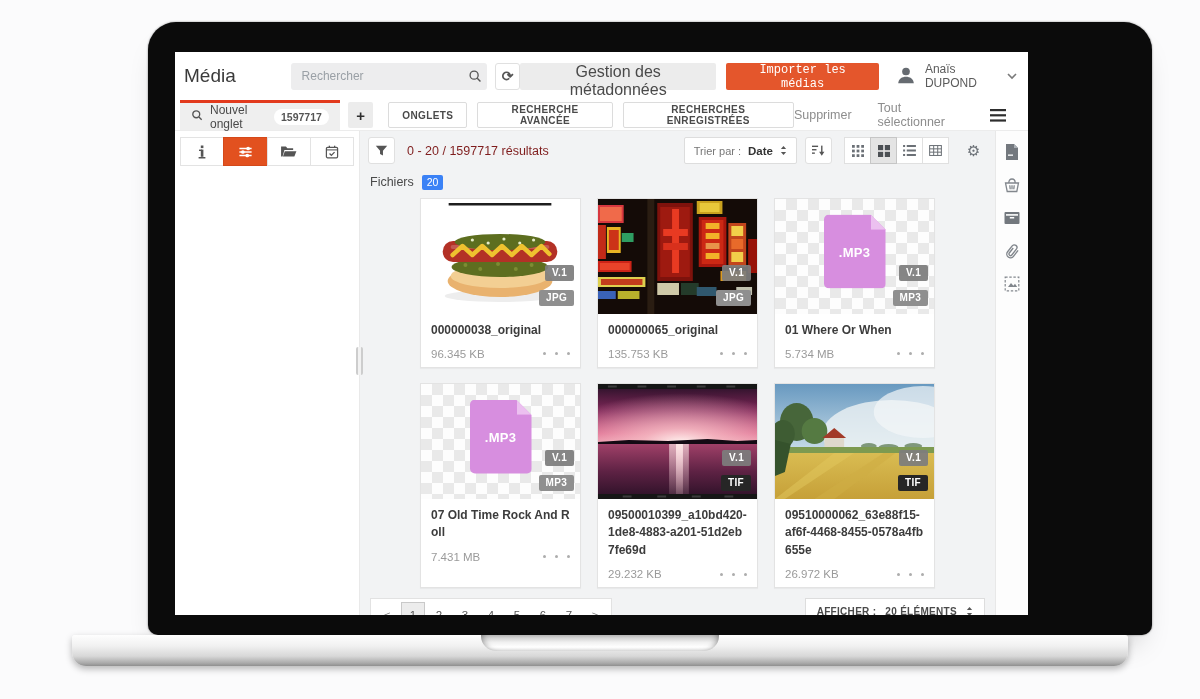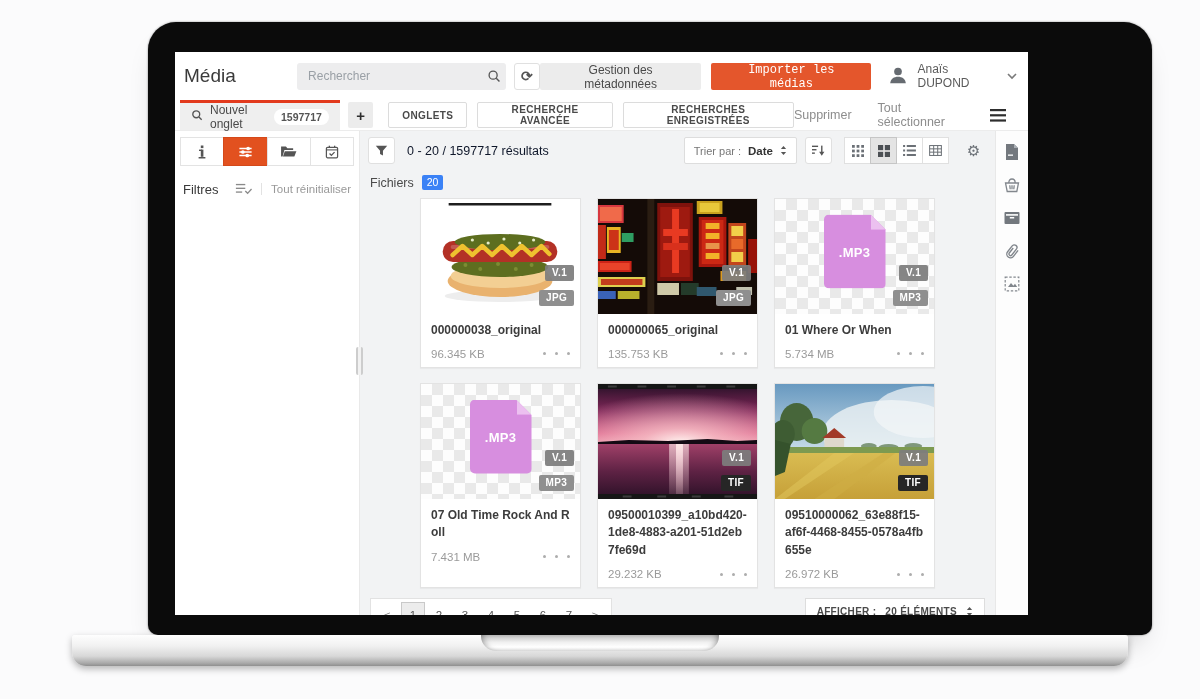--- a/index.html
+++ b/index.html
@@ -25,21 +25,21 @@
              display:flex;align-items:center}
   .searchbox input{flex:1;min-width:0;border:0;background:transparent;padding:0 4px 0 11px;
                    font:12px "Liberation Sans",sans-serif;color:#555;outline:none}
   .searchbox input::placeholder{color:#9aa0a6}
   .sb-icon{width:24px;display:flex;justify-content:center;cursor:pointer}
   .icon-btn{width:27px;height:27px;background:#fff;border:1px solid #e0e0e0;border-radius:3px;
             display:flex;align-items:center;justify-content:center;color:#555;cursor:pointer;
             font-size:14px;line-height:1;padding:0}
   .refresh-btn{margin-left:8px;font-weight:700}
   .spacer{flex:1}
-  .btn-gray{background:#ececec;border:0;border-radius:2px;height:27px;padding:0 13px;font-size:12px;
+  .btn-gray{background:#ececec;border:0;border-radius:2px;height:27px;padding:0 13px;font-size:16px;
             color:#4a4a4a;cursor:pointer;font-family:inherit}
   .btn-accent{background:#e4562c;border:0;border-radius:2px;height:27px;padding:0 14px;font-size:12px;
               color:#fff;cursor:pointer;margin-left:10px;font-family:Liberation Mono, monospace}
   .userbox{display:flex;align-items:center;gap:8px;margin-left:16px;cursor:pointer}
   .user-name{font-size:12px;color:#5b5b5b}
 
   
   .tabrow{display:flex;align-items:center;height:30px;padding-left:5px;background:#fff;border-bottom:1px solid #ececec}
   .tab{height:30px;box-sizing:border-box;display:flex;align-items:center;gap:7px;padding:0 11px;
        background:#efefef;border-top:3px solid #e23a1d;font-size:12px;color:#4a4a4a;cursor:pointer}
@@ -64,33 +64,33 @@
   .ptab.active{background:#e2511f;border-color:#d4491a}
   .filters-head{display:flex;align-items:center;margin-top:10px;padding:0 8px;height:26px}
   .filters-title{font-size:13px;color:#3a3a3a;flex:1}
   .reset{display:flex;align-items:center;color:#999;font-size:11.5px;cursor:pointer}
   .reset .txt{border-left:1px solid #e2e2e2;padding-left:9px;margin-left:9px}
   .split-handle{position:absolute;left:181px;top:216px;width:7px;height:28px;border-radius:2px;cursor:col-resize;
         background:linear-gradient(90deg,#cdcdcd 0 2px,#f2f2f2 2px 5px,#cdcdcd 5px 7px)}
 
   .content{flex:1;min-width:0;background:#f2f3f4}
   .toolbar{display:flex;align-items:center;margin:6px 8px 0}
-  .results{margin-left:12px;font-size:12.5px;color:#0f172a}
+  .results{margin-left:12px;font-size:12.5px;color:#7f1d1d}
   .sortsel{display:flex;align-items:center;gap:7px;background:#fff;border:1px solid #ddd;border-radius:2px;
            height:27px;box-sizing:border-box;padding:0 9px;font-size:11px;color:#777;cursor:pointer}
   .sortsel b{font-size:11.5px;color:#333}
   .sortdir{margin-left:8px}
   .viewgroup{display:flex;margin-left:13px}
   .vbtn{width:27px;height:27px;box-sizing:border-box;background:#fff;border:1px solid #e0e0e0;margin-left:-1px;
         display:flex;align-items:center;justify-content:center;cursor:pointer;padding:0}
   .vbtn.active{background:#e4e4e4;border-color:#c6c6c6;position:relative;z-index:1}
   .gear-btn{margin-left:11px;width:27px;height:27px;border:0;background:transparent;font-size:15px;
             color:#6b7076;cursor:pointer;padding:0}
 
-  .fichiers{display:flex;align-items:flex-end;gap:8px;margin:11px 10px 0;font-size:12.5px;color:#4a4a4a}
+  .fichiers{display:flex;align-items:flex-start;gap:8px;margin:11px 10px 0;font-size:12.5px;color:#4a4a4a}
   .fcount{background:#3b82f6;color:#fff;font-size:10.5px;font-weight:400;border-radius:2px;padding:2px 5px;line-height:1}
 
   .grid{width:515px;margin:8px auto 0;display:grid;grid-template-columns:repeat(3,161px);gap:15px 16px}
   .card{background:#fff;border:1px solid #e3e3e3;box-shadow:0 1px 1px rgba(0,0,0,.04)}
   .thumb{height:115px;position:relative;overflow:hidden}
   .thumb svg{display:block;width:100%;height:100%}
   .thumb.checker{background-color:#fdfdfd;
      background-image:linear-gradient(45deg,#e9e9e9 25%,transparent 25%,transparent 75%,#e9e9e9 75%),
                       linear-gradient(45deg,#e9e9e9 25%,transparent 25%,transparent 75%,#e9e9e9 75%);
      background-size:22px 22px;background-position:0 0,11px 11px}
@@ -232,36 +232,20 @@
             </button>
             <button class="ptab">
               <svg width="14" height="14" viewBox="0 0 16 16">
                   <rect x="1.6" y="2.6" width="12.8" height="12" rx="1.4" fill="none" stroke="#555" stroke-width="1.4"></rect>
                   <line x1="1.6" y1="5.6" x2="14.4" y2="5.6" stroke="#555" stroke-width="1.2"></line>
                   <line x1="5" y1="0.8" x2="5" y2="3.4" stroke="#555" stroke-width="1.5"></line>
                   <line x1="11" y1="0.8" x2="11" y2="3.4" stroke="#555" stroke-width="1.5"></line>
                   <path d="M5.2 9.8l2.1 2.1 3.6-3.8" fill="none" stroke="#555" stroke-width="1.5"></path>
                 </svg>
             </button>
-          </div>
-          <div class="filters-head">
-            <span class="filters-title">Filtres</span>
-            <span class="reset">
-              <span>
-                <svg width="17" height="13" viewBox="0 0 19 14">
-                    <g stroke="#8a8a8a" stroke-width="1.5" fill="none">
-                      <line x1="1" y1="2.6" x2="11.5" y2="2.6"></line>
-                      <line x1="1" y1="6.8" x2="11.5" y2="6.8"></line>
-                      <line x1="1" y1="11" x2="8" y2="11"></line>
-                      <path d="M11.5 9.8l2.6 2.6 4.4-4.8"></path>
-                    </g>
-                  </svg>
-              </span>
-              <span class="txt">Tout réinitialiser</span>
-            </span>
           </div>
         </aside>
         <div class="split-handle"></div>
 
         <main class="content">
           <div class="toolbar">
             <button class="icon-btn">
               <svg width="13" height="13" viewBox="0 0 16 16">
                   <path d="M1 2h14l-5.2 6.4V14l-3.6-1.8V8.4z" fill="#555"></path>
                 </svg>

